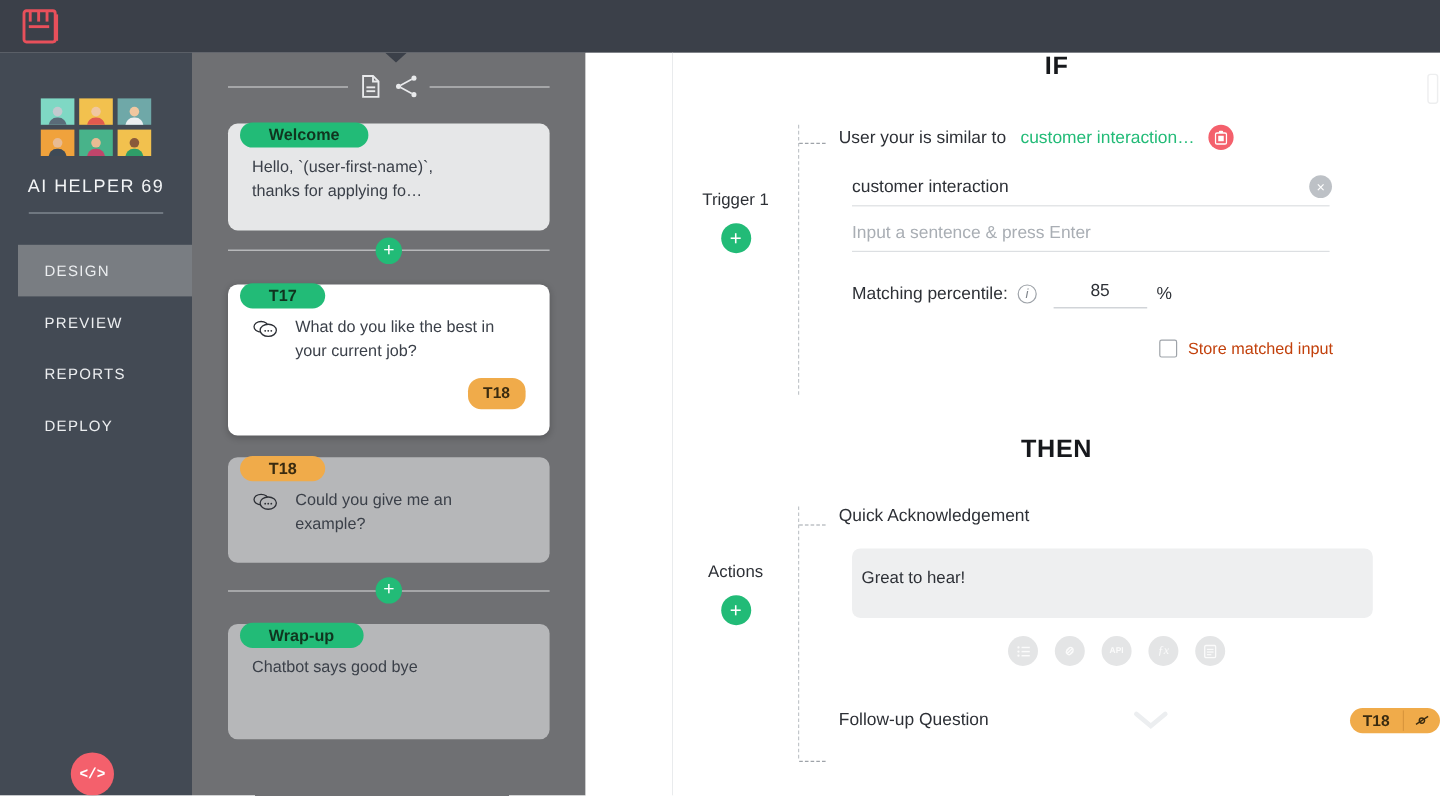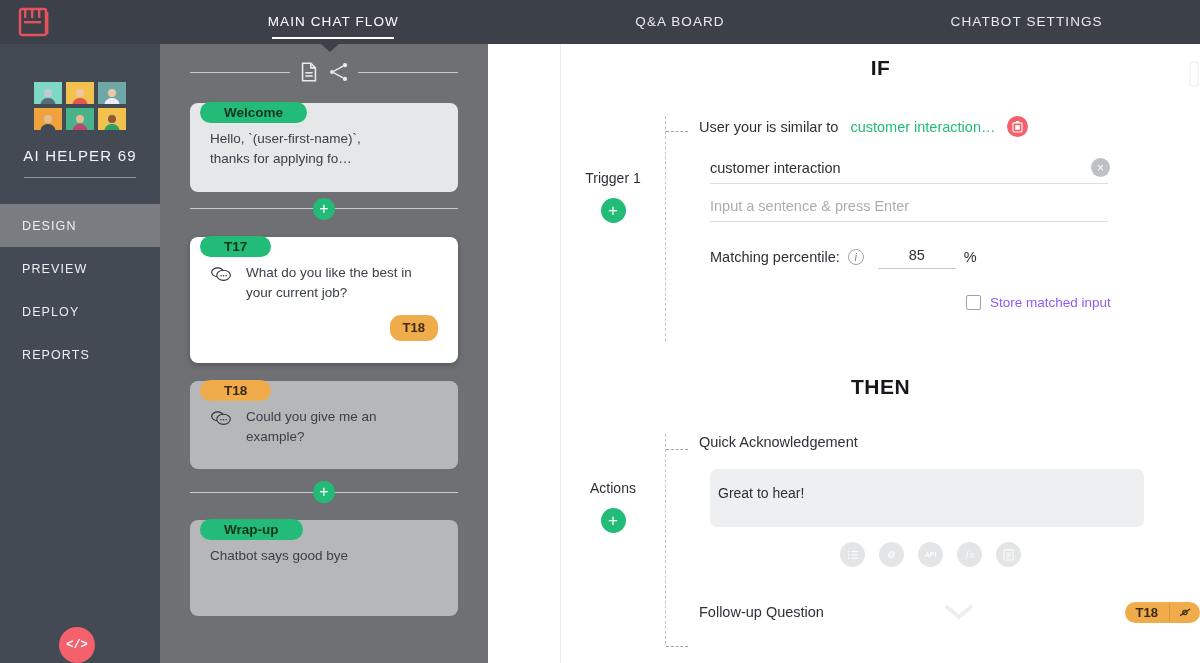--- a/index.html
+++ b/index.html
@@ -51,21 +51,21 @@
     position: absolute; left: 50%; transform: translateX(-50%);
     bottom: -4px; width: 15px; height: 10px; border-radius: 7px 7px 0 0;
   }
   .bot-name {
     margin-top: 17px; text-align: center; color: #f2f4f6;
     font-size: 15px; letter-spacing: 1.2px;
   }
   .bot-underline {
     width: 112px; height: 1px; background: #8d959e; margin: 13px auto 0;
   }
-  .nav { margin-top: 26px; }
+  .nav { margin-top: 26px; padding-left: 15px; }
   .nav-item {
     height: 43px; display: flex; align-items: center; padding-left: 22px;
     color: #eceef0; font-size: 12.5px; letter-spacing: 1.1px; cursor: pointer;
   }
   .nav-item.active { background: #797d82; }
   .code-btn {
     position: absolute; left: 59px; bottom: 0px; width: 36px; height: 36px;
     border-radius: 50%; background: #f4606c; color: #fff; font-size: 12px;
     display: flex; align-items: center; justify-content: center; cursor: pointer;
     font-family: "Liberation Mono", monospace; font-weight: bold;
@@ -131,21 +131,21 @@
 
   
   .detail {
     position: absolute; top: 44px; left: 561px; width: 639px; height: 619px;
     background: #ffffff; overflow: hidden;
   }
   .section-title {
     text-align: center; font-size: 21px; font-weight: bold; color: #16181c;
     letter-spacing: .5px;
   }
-  #if-title { margin-top: 12px; }
+  #if-title { margin-top: 0; }
   #then-title { margin-top: 0; }
 
   .block { position: relative; display: flex; }
   .block-label {
     width: 104px; flex: 0 0 104px; text-align: center;
     padding-top: 54px;
   }
   .block-label .lbl { font-size: 14px; color: #2d3036; }
   .block-label .plus {
     width: 25px; height: 25px; border-radius: 50%; background: #22bb77;
@@ -191,21 +191,21 @@
     justify-content: center; font-style: italic; cursor: pointer;
   }
   .pct-input {
     width: 78px; text-align: center; border: none; border-bottom: 1px solid #c6cacf;
     font-family: "Liberation Sans", sans-serif; font-size: 14.5px;
     color: #2d3036; padding: 2px 0 5px; outline: none; background: transparent;
     margin-left: 6px;
   }
   .chk-row {
     display: flex; align-items: center; gap: 9px; margin-top: 26px;
-    padding-left: 300px; font-size: 13.5px; color: #8b5cf6;
+    padding-left: 300px; font-size: 13.5px; color: #c2410c;
   }
   .chk-box {
     width: 15px; height: 15px; border: 1.4px solid #9ea3a9; border-radius: 2px;
     cursor: pointer; background: #fff;
   }
 
   .ack-card {
     margin: 19px 0 0 44px; width: 434px; min-height: 58px;
     background: #eeeff0; border-radius: 7px; padding: 16px 8px;
     font-size: 14px; color: #2d3036;
@@ -248,25 +248,20 @@
     <div class="logo-box">
       <svg class="logo-mark" viewBox="0 0 34 30">
         <rect x="2" y="2" width="26" height="26" rx="2" fill="none" stroke="#e8505b" stroke-width="2.4"></rect>
         <rect x="6" y="2" width="2.4" height="9" fill="#e8505b"></rect>
         <rect x="13" y="2" width="2.4" height="9" fill="#e8505b"></rect>
         <rect x="20" y="2" width="2.4" height="9" fill="#e8505b"></rect>
         <rect x="6" y="14" width="17" height="2.4" fill="#e8505b"></rect>
         <rect x="28" y="5" width="2.4" height="22" fill="#e8505b"></rect>
       </svg>
     </div>
-    <div class="tabs">
-      <div class="tab active">MAIN CHAT FLOW</div>
-      <div class="tab inactive">Q&amp;A BOARD</div>
-      <div class="tab inactive">CHATBOT SETTINGS</div>
-    </div>
   </div>
 
   <div class="sidebar">
     <div class="avatar-grid">
       <div class="avatar" style="background:#7fd8c4">
         <div class="av-head" style="background:#c3cacf"></div>
           <div class="av-body" style="background:#5a6b78"></div>
       </div>
       <div class="avatar" style="background:#f2c14e">
         <div class="av-head" style="background:#f0c7a0"></div>
@@ -288,22 +283,22 @@
         <div class="av-head" style="background:#8a5a3a"></div>
           <div class="av-body" style="background:#2f9e68"></div>
       </div>
     </div>
     <div class="bot-name">AI HELPER 69</div>
     <div class="bot-underline"></div>
 
     <div class="nav">
       <div class="nav-item active">DESIGN</div>
       <div class="nav-item">PREVIEW</div>
+      <div class="nav-item">REPORTS</div>
       <div class="nav-item">DEPLOY</div>
-      <div class="nav-item">REPORTS</div>
     </div>
 
     <div class="code-btn">&lt;/&gt;</div>
   </div>
 
   <div class="flow-col">
     <div class="flow-caret"></div>
     <div class="flow-inner">
 
       <div class="top-tools">

